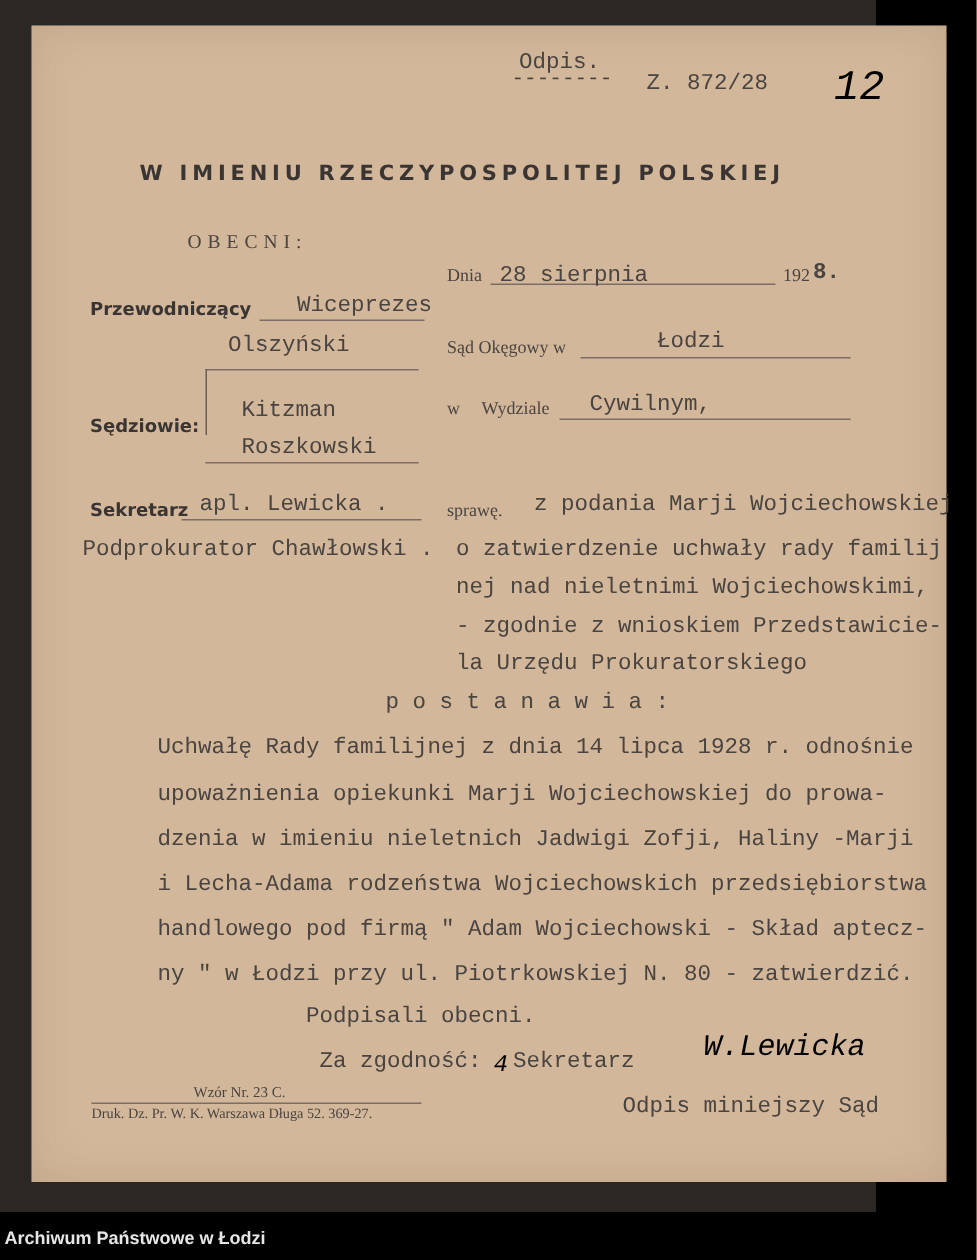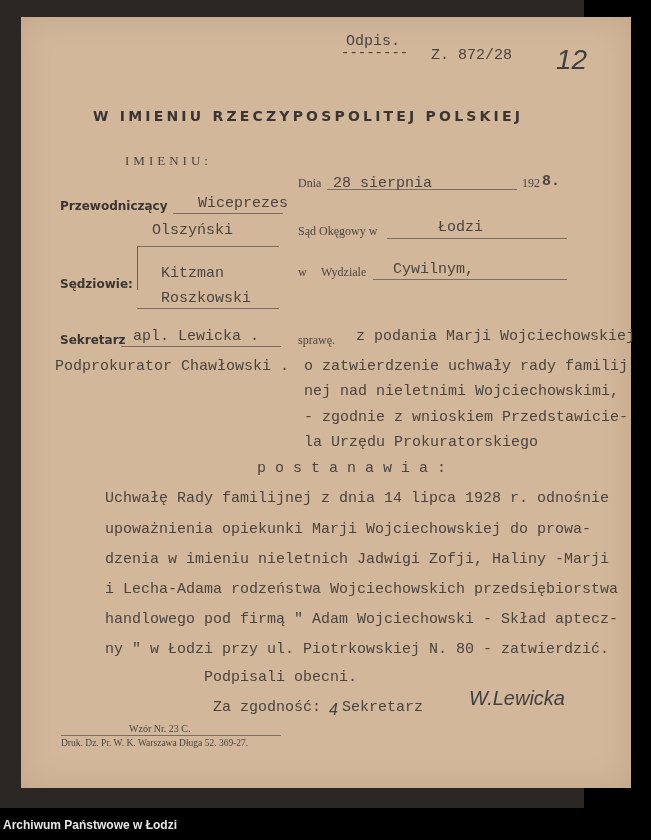--- a/index.html
+++ b/index.html
@@ -3,39 +3,39 @@
 <meta charset="utf-8">
 <style>
   html, body { margin:0; padding:0; }
   body { width:651px; height:840px; background:#000; position:relative; overflow:hidden; font-family:"DejaVu Sans Mono", monospace; }
   .scan { position:absolute; left:0; top:0; width:584px; height:808px; background:#2a2724; }
   .paper { position:absolute; left:21px; top:17px; width:610px; height:771px; background:#d2b79b; box-shadow: inset 0 0 30px rgba(120,90,60,0.18); }
   .abs { position:absolute; white-space:nowrap; }
   .type { font-family:"Liberation Mono", "DejaVu Sans Mono", monospace; color:#4a4440; font-size:15px; }
   .serif { font-family:"Liberation Serif", "DejaVu Serif", serif; color:#4a4440; font-size:12px; }
   .bold { font-family:"DejaVu Sans", sans-serif; font-weight:bold; color:#3a3532; }
-  .hand { font-family:Liberation Sans, sans-serif; font-style:italic; color:#404040; }
+  .hand { font-family:Liberation Mono, monospace; font-style:italic; color:#000000; }
   .rule { position:absolute; height:1px; background:#7a6e64; }
   .vrule { position:absolute; width:1px; background:#6a5f56; }
   .footer { position:absolute; left:0; top:808px; width:523px; height:32px; background:#000; }
   .footer span { position:absolute; left:3px; top:10px; color:#e6e6e6; font-family:"Liberation Sans", sans-serif; font-weight:bold; font-size:12px; }
 </style>
 </head>
 <body>
 
 <div class="scan">
   <div class="paper">
 
     <span class="abs type" style="left:325px;top:16px;font-size:15px;">Odpis.</span>
     <span class="abs type" style="left:320px;top:28px;font-size:14px;">--------</span>
     <span class="abs type" style="left:410px;top:30px;font-size:15px;">Z. 872/28</span>
     <span class="abs hand" style="left:535px;top:27px;font-size:28px;">12</span>
     <span class="abs bold" style="left:72px;top:91px;font-size:14px;letter-spacing:3.2px;">W IMIENIU RZECZYPOSPOLITEJ POLSKIEJ</span>
 
-    <span class="abs serif" style="left:104px;top:136px;font-size:13px;letter-spacing:4px;">IMIENIU:</span>
+    <span class="abs serif" style="left:104px;top:136px;font-size:13px;letter-spacing:4px;">OBECNI:</span>
 
     <span class="abs bold" style="left:39px;top:182px;font-size:12px;">Przewodniczący</span>
     <div class="rule" style="left:152px;top:196px;width:110px;"></div>
     <span class="abs type" style="left:177px;top:178px;">Wiceprezes</span>
     <span class="abs type" style="left:131px;top:205px;">Olszyński</span>
 
     <div class="rule" style="left:116px;top:229px;width:142px;"></div>
     <div class="vrule" style="left:116px;top:229px;height:44px;"></div>
     <span class="abs bold" style="left:39px;top:260px;font-size:12px;">Sędziowie:</span>
     <span class="abs type" style="left:140px;top:248px;">Kitzman</span>
@@ -76,20 +76,21 @@
     <span class="abs type" style="left:84px;top:534px;">dzenia w imieniu nieletnich Jadwigi Zofji, Haliny -Marji</span>
     <span class="abs type" style="left:84px;top:564px;">i Lecha-Adama rodzeństwa Wojciechowskich przedsiębiorstwa</span>
     <span class="abs type" style="left:84px;top:594px;">handlowego pod firmą " Adam Wojciechowski - Skład aptecz-</span>
     <span class="abs type" style="left:84px;top:624px;">ny " w Łodzi przy ul. Piotrkowskiej N. 80 - zatwierdzić.</span>
     <span class="abs type" style="left:183px;top:652px;">Podpisali obecni.</span>
 
     <span class="abs type" style="left:192px;top:682px;">Za zgodność:</span>
     <span class="abs hand" style="left:308px;top:684px;font-size:16px;">4</span>
     <span class="abs type" style="left:321px;top:682px;">Sekretarz</span>
     <span class="abs hand" style="left:448px;top:670px;font-size:20px;">W.Lewicka</span>
+    <span class="abs type" style="left:394px;top:712px;">Odpis miniejszy Sąd</span>
 
     <span class="abs serif" style="left:108px;top:706px;font-size:10px;">Wzór  Nr. 23 C.</span>
     <div class="rule" style="left:40px;top:718px;width:220px;"></div>
     <span class="abs serif" style="left:40px;top:721px;font-size:9.5px;">Druk. Dz. Pr. W. K. Warszawa Długa 52.   369-27.</span>
   </div>
 </div>
 
 <div class="footer">
   <span>Archiwum Państwowe w Łodzi</span>
 </div>

